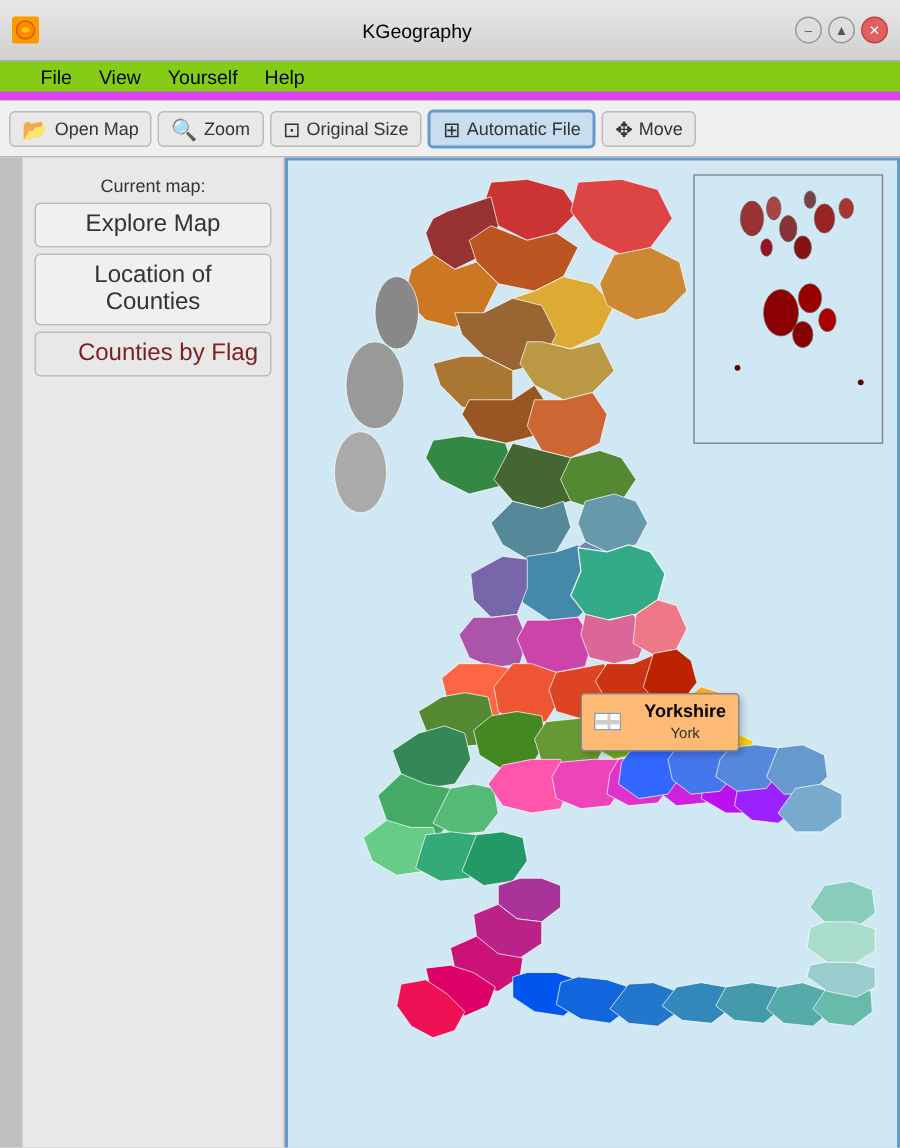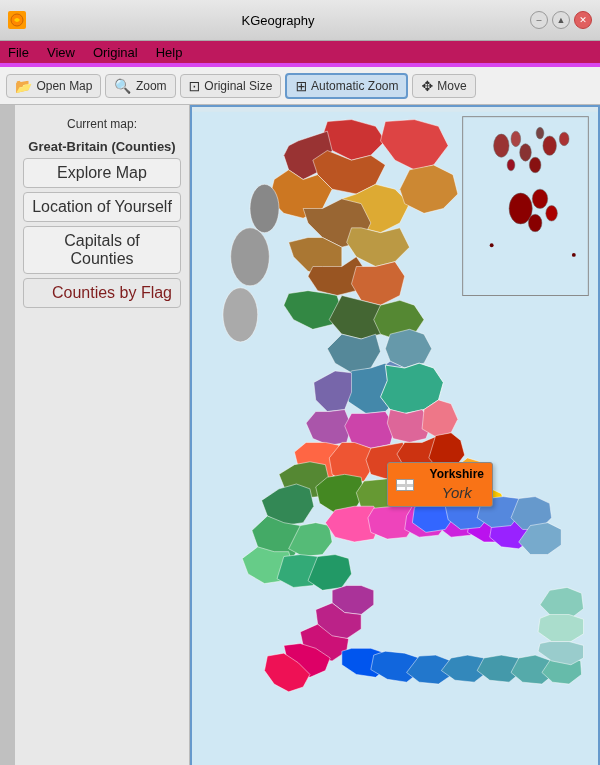--- a/index.html
+++ b/index.html
@@ -41,24 +41,24 @@
       background: #ddd;
       display: flex; align-items: center; justify-content: center;
       font-size: 9px;
       cursor: pointer;
       color: #555;
     }
     .title-btn.close-btn { background: #e06060; color: #fff; border-color: #c04040; }
 
     
     #menu-bar {
-      background: #be185d;
-      border-bottom: 4px solid #d946ef;
-      display: flex;
-      padding: 2px 0;
+      background: #84cc16;
+      border-bottom: 6px solid #d946ef;
+      display: flex;
+      padding: 2px 19px;
       height: 26px;
       align-items: center;
       gap: 2px;
     }
     .menu-item {
       padding: 2px 8px;
       cursor: pointer;
       border-radius: 3px;
       font-size: 13px;
     }
@@ -145,21 +145,21 @@
       flex: 1;
       background: #d8e8f0;
       position: relative;
       overflow: hidden;
       border: 2px solid #6699cc;
     }
 
     
     #yorkshire-tooltip {
       position: absolute;
-      background: #f97316;
+      background: #fdba74;
       border: 1px solid #888;
       border-radius: 3px;
       padding: 4px 8px;
       font-size: 12px;
       text-align: center;
       right: 105px;
       top: 355px;
       box-shadow: 2px 2px 4px rgba(0,0,0,0.2);
       display: flex;
       align-items: center;
@@ -180,21 +180,21 @@
       position: absolute;
       top: 50%;
       left: 0;
       right: 0;
       height: 2px;
       background: #ccc;
       margin-top: -1px;
     }
     .tooltip-text-block { line-height: 1.3; }
     .tooltip-title { font-weight: bold; font-size: 12px; }
-    .tooltip-sub { font-size: 15px; color: #333; font-style: italic; }
+    .tooltip-sub { font-size: 10px; color: #333; }
 
     
     #map-svg {
       width: 100%;
       height: 100%;
     }
   </style>
 </head>
 <body>
 
@@ -209,55 +209,53 @@
   <div id="title-bar-controls">
     <div class="title-btn">–</div>
     <div class="title-btn">▲</div>
     <div class="title-btn close-btn">✕</div>
   </div>
 </div>
 
 <div id="menu-bar">
   <span class="menu-item">File</span>
   <span class="menu-item">View</span>
-  <span class="menu-item">Original</span>
+  <span class="menu-item">Yourself</span>
   <span class="menu-item">Help</span>
 </div>
 
 <div id="toolbar">
   <button class="tool-btn">
     <span class="tool-icon">📂</span>
     <span>Open Map</span>
   </button>
   <button class="tool-btn">
     <span class="tool-icon">🔍</span>
     <span>Zoom</span>
   </button>
   <button class="tool-btn">
     <span class="tool-icon">⊡</span>
     <span>Original Size</span>
   </button>
   <button class="tool-btn active">
     <span class="tool-icon">⊞</span>
-    <span>Automatic Zoom</span>
+    <span>Automatic File</span>
   </button>
   <button class="tool-btn">
     <span class="tool-icon">✥</span>
     <span>Move</span>
   </button>
 </div>
 
 <div id="main">
 
   <div id="sidebar">
     <div class="sidebar-label">Current map:</div>
-    <div class="sidebar-label bold">Great-Britain (Counties)</div>
     <button class="sidebar-btn">Explore Map</button>
-    <button class="sidebar-btn">Location of Yourself</button>
-    <button class="sidebar-btn">Capitals of Counties</button>
+    <button class="sidebar-btn">Location of Counties</button>
     <button class="sidebar-btn disabled">Counties by Flag</button>
   </div>
 
   <div id="map-area">
     <svg id="map-svg" viewBox="0 0 420 680" xmlns="http://www.w3.org/2000/svg">
 
       <rect width="420" height="680" fill="#d0e8f4"></rect>
 
       <rect x="280" y="5" width="130" height="185" fill="#d0e8f4" stroke="#888" stroke-width="1"></rect>
 

